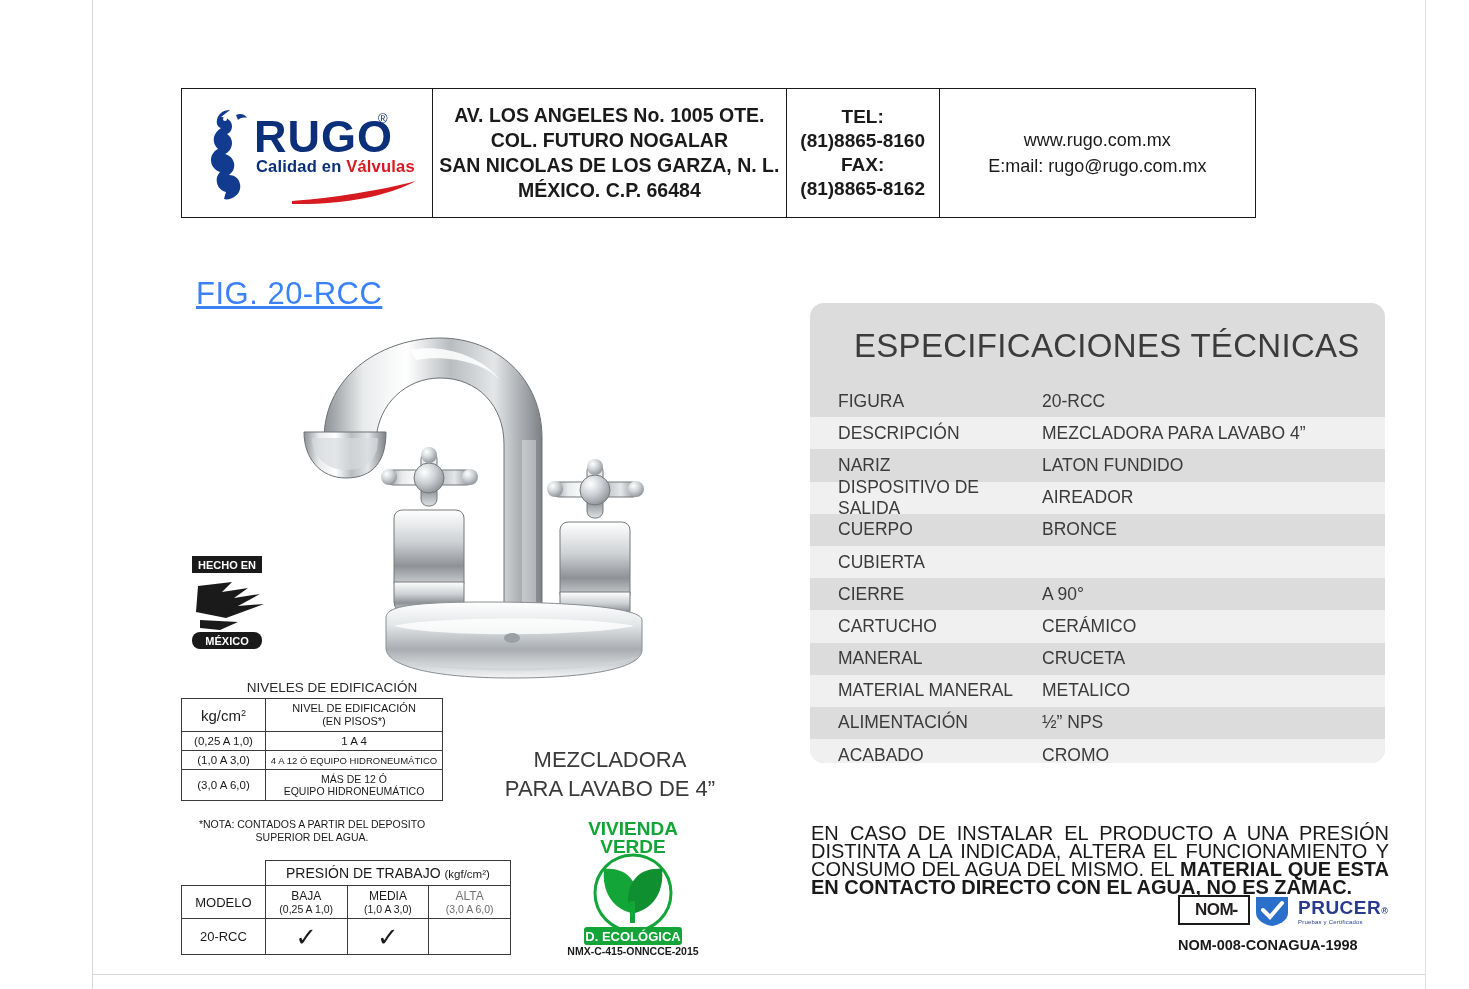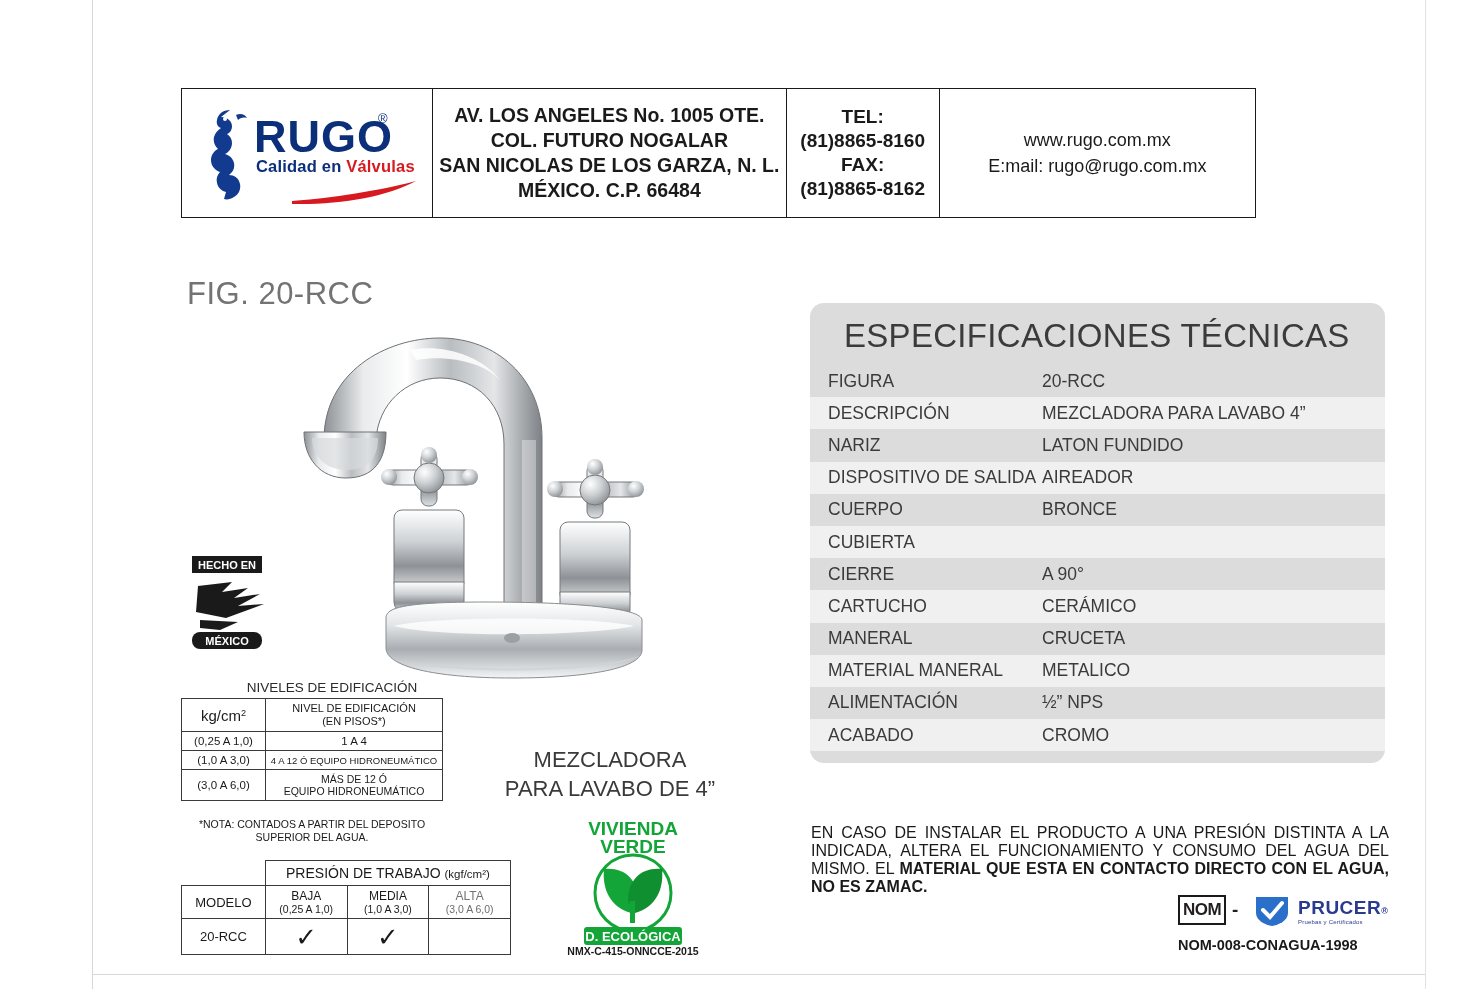--- a/index.html
+++ b/index.html
@@ -49,22 +49,22 @@
   }
   .logo-sub .red { color:#d71920; }
   .swoosh { position:absolute; left:108px; top:82px; width:130px; height:26px; }
 
   .addr-line { font-size:19.5px; font-weight:bold; line-height:25px; text-align:center; color:#1a1a1a; }
   .tel-line { font-size:19px; font-weight:bold; line-height:24px; text-align:center; color:#1a1a1a; }
   .web-line { font-size:18px; line-height:26px; text-align:center; color:#1a1a1a; }
 
   
   .fig-title {
-    position:absolute; left:187px; top:276px;
-    font-size:31px; color:#737373; letter-spacing:0.5px;
+    position:absolute; left:196px; top:276px;
+    font-size:31px; color:#3b82f6; letter-spacing:0.5px;text-decoration:underline;
   }
 
   
   .faucet { position:absolute; left:290px; top:320px; width:400px; height:380px; }
 
   .product-caption {
     position:absolute; left:460px; top:745px; width:300px;
     text-align:center; font-size:22px; line-height:29px; color:#3a3a3a;
   }
 
@@ -105,39 +105,39 @@
 
   
   .vivienda { position:absolute; left:558px; top:805px; width:150px; height:150px; }
 
   
   .spec {
     position:absolute; left:810px; top:303px; width:575px; height:460px;
     background:#dcdcdc; border-radius:14px; overflow:hidden;
   }
   .spec h2 {
-    margin:0; padding:14px 0 10px 34px;
+    margin:10px; padding:14px 0 10px 34px;
     font-size:33px; font-weight:normal; color:#3b3b3b; letter-spacing:0.3px;
   }
   .spec-row { display:flex; height:32.2px; align-items:center; font-size:17.5px; color:#3b3b3b; }
   .spec-row.alt { background:#f0f0f0; }
-  .spec-row .k { width:232px; padding-left:18px; }
+  .spec-row .k { width:232px; padding-left:28px; }
   .spec-row .v { flex:1; }
 
   
   .legal {
     position:absolute; left:811px; top:824px; width:578px;
-    font-size:16px; line-height:18px; color:#1a1a1a; text-align:justify;
+    font-size:20px; line-height:18px; color:#1a1a1a; text-align:justify;
   }
   .legal b { font-weight:bold; }
 
   
   .certs { position:absolute; left:1178px; top:895px; width:210px; height:70px; }
   .nom-box {
-    position:absolute; left:0; top:0; width:48px; height:30px;
+    position:absolute; left:0; top:0; width:72px; height:30px;
     border:2px solid #1a1a1a; display:flex; align-items:center; justify-content:center;
     font-size:17px; font-weight:bold; letter-spacing:-0.5px;
   }
   .nom-dash { position:absolute; left:54px; top:4px; font-size:19px; font-weight:bold; }
   .prucer-badge { position:absolute; left:74px; top:0px; width:40px; height:32px; }
   .prucer-txt { position:absolute; left:120px; top:2px; }
   .prucer-txt .p1 { font-size:19px; font-weight:bold; color:#2a3b8f; letter-spacing:0.5px; }
   .prucer-txt .p2 { font-size:6px; color:#2a3b8f; letter-spacing:0.2px; }
   .nom-code { position:absolute; left:0; top:42px; font-size:14.5px; font-weight:bold; color:#1a1a1a; }
 </style>

